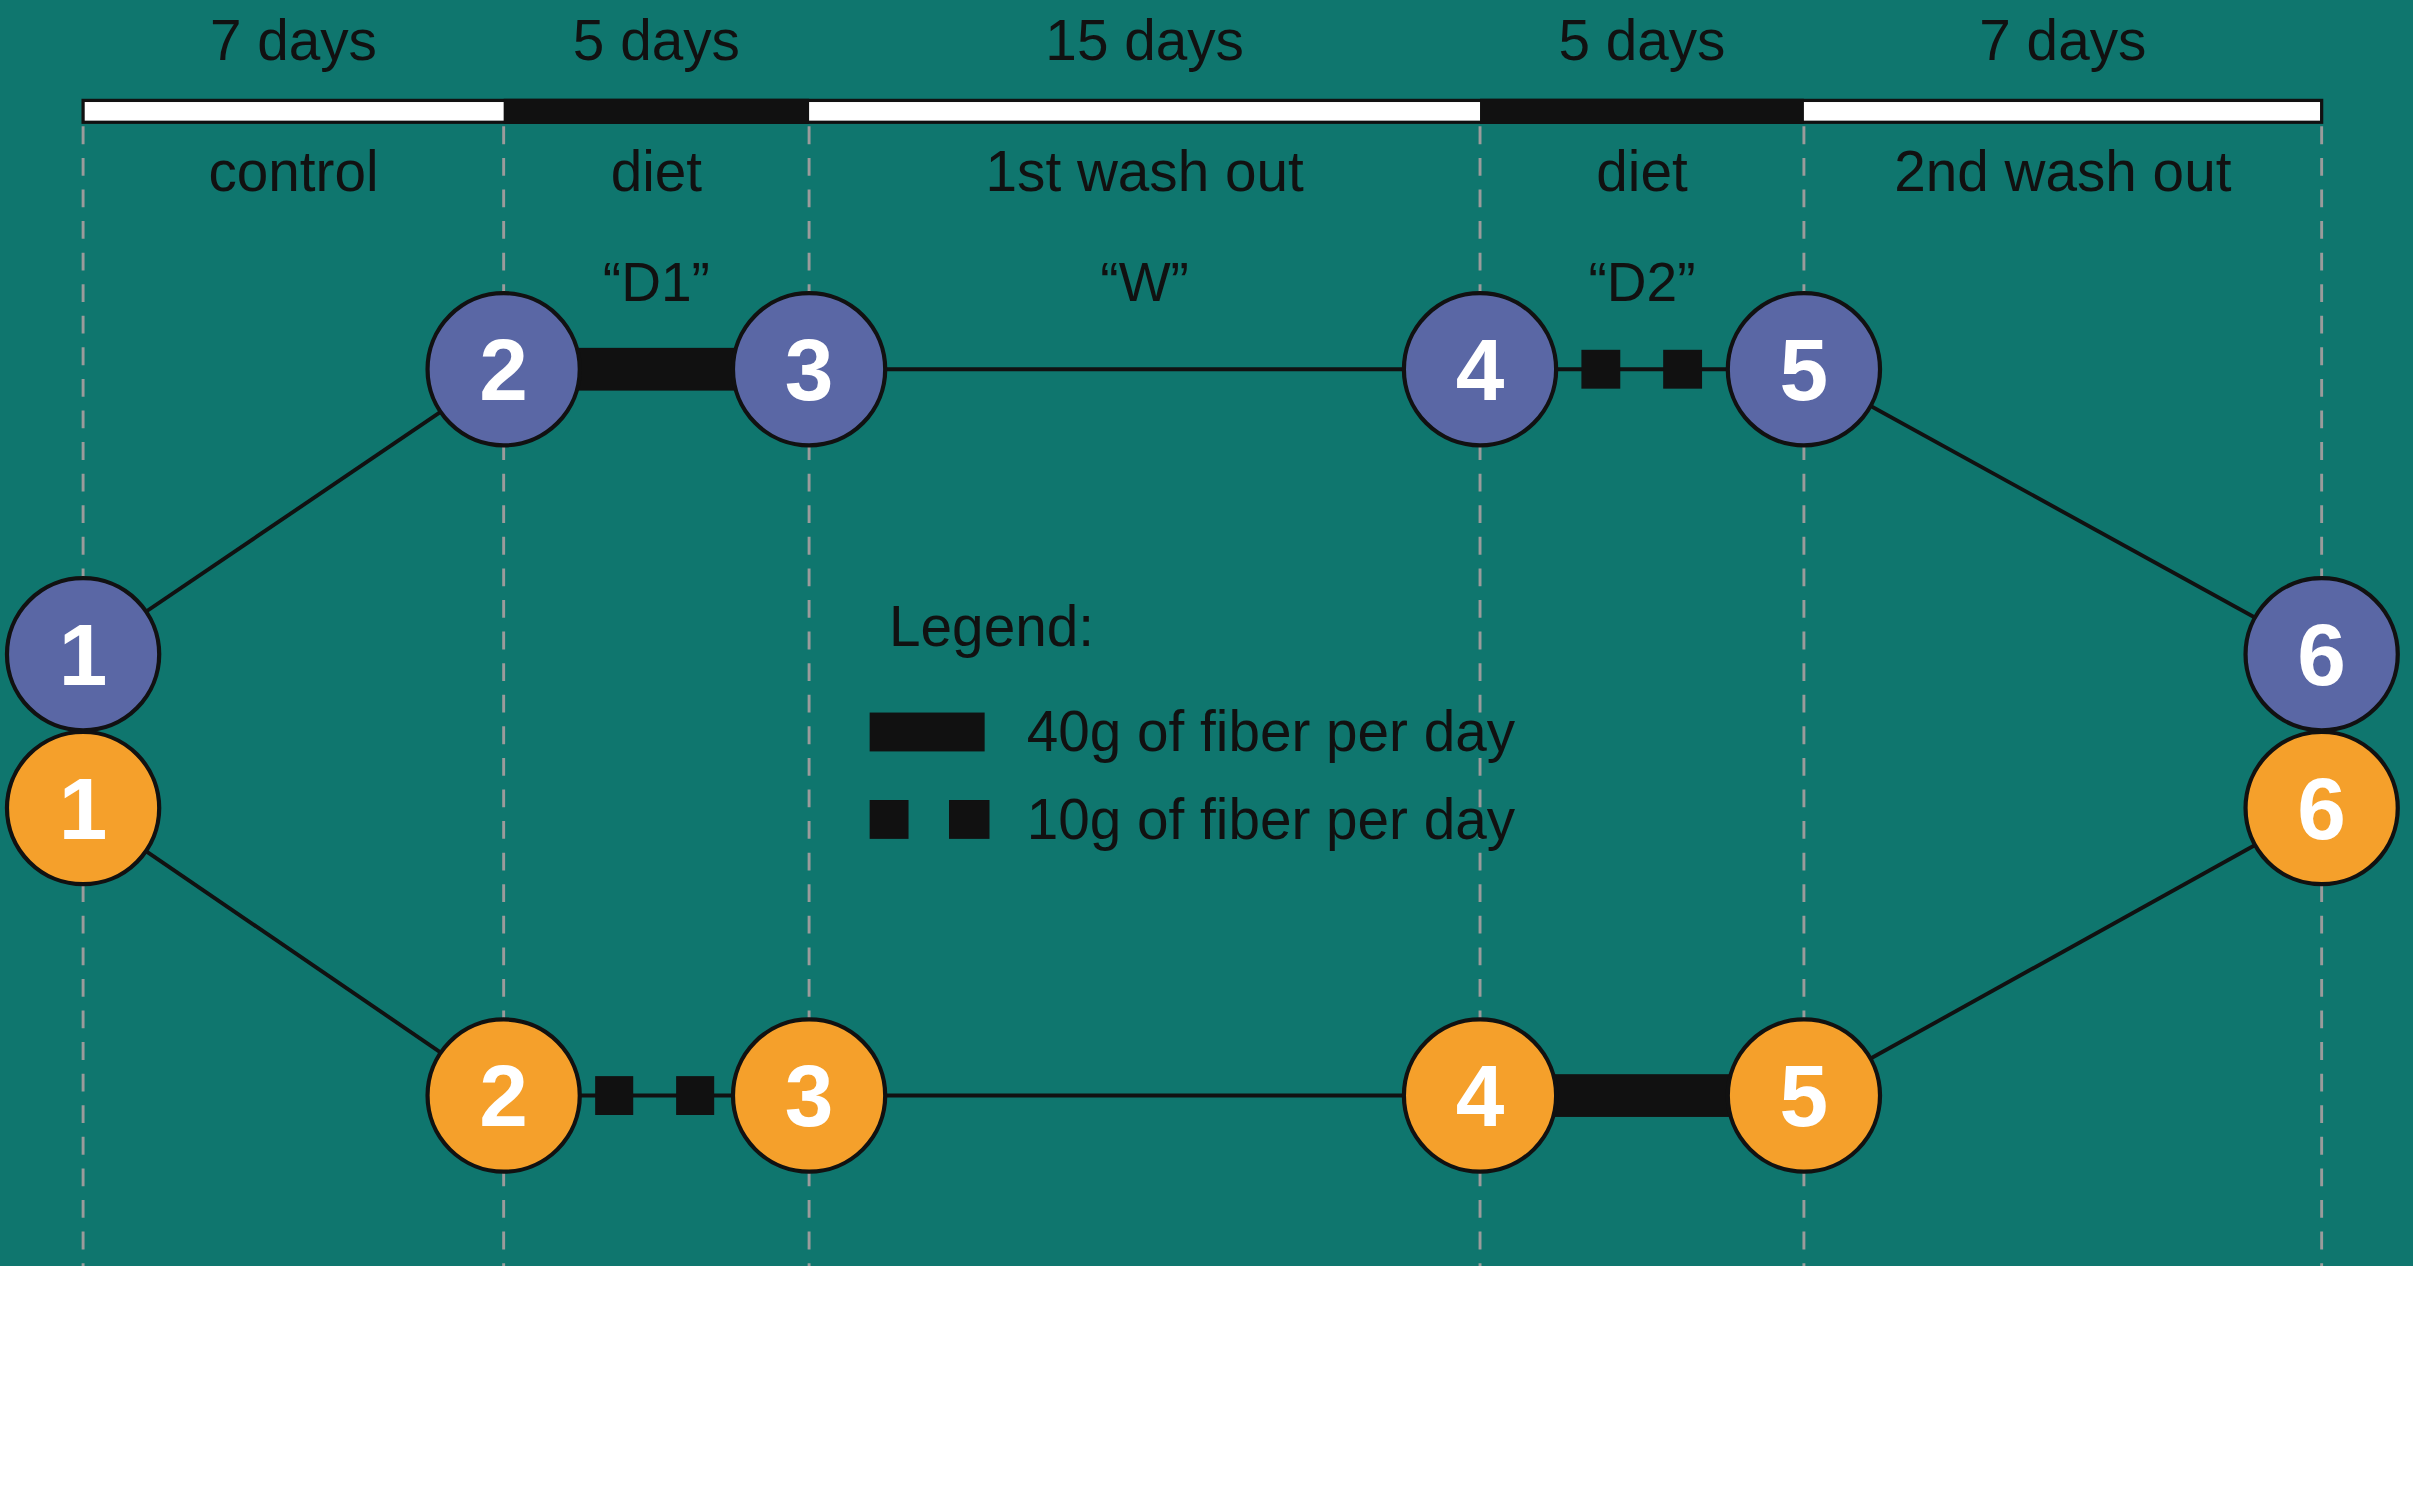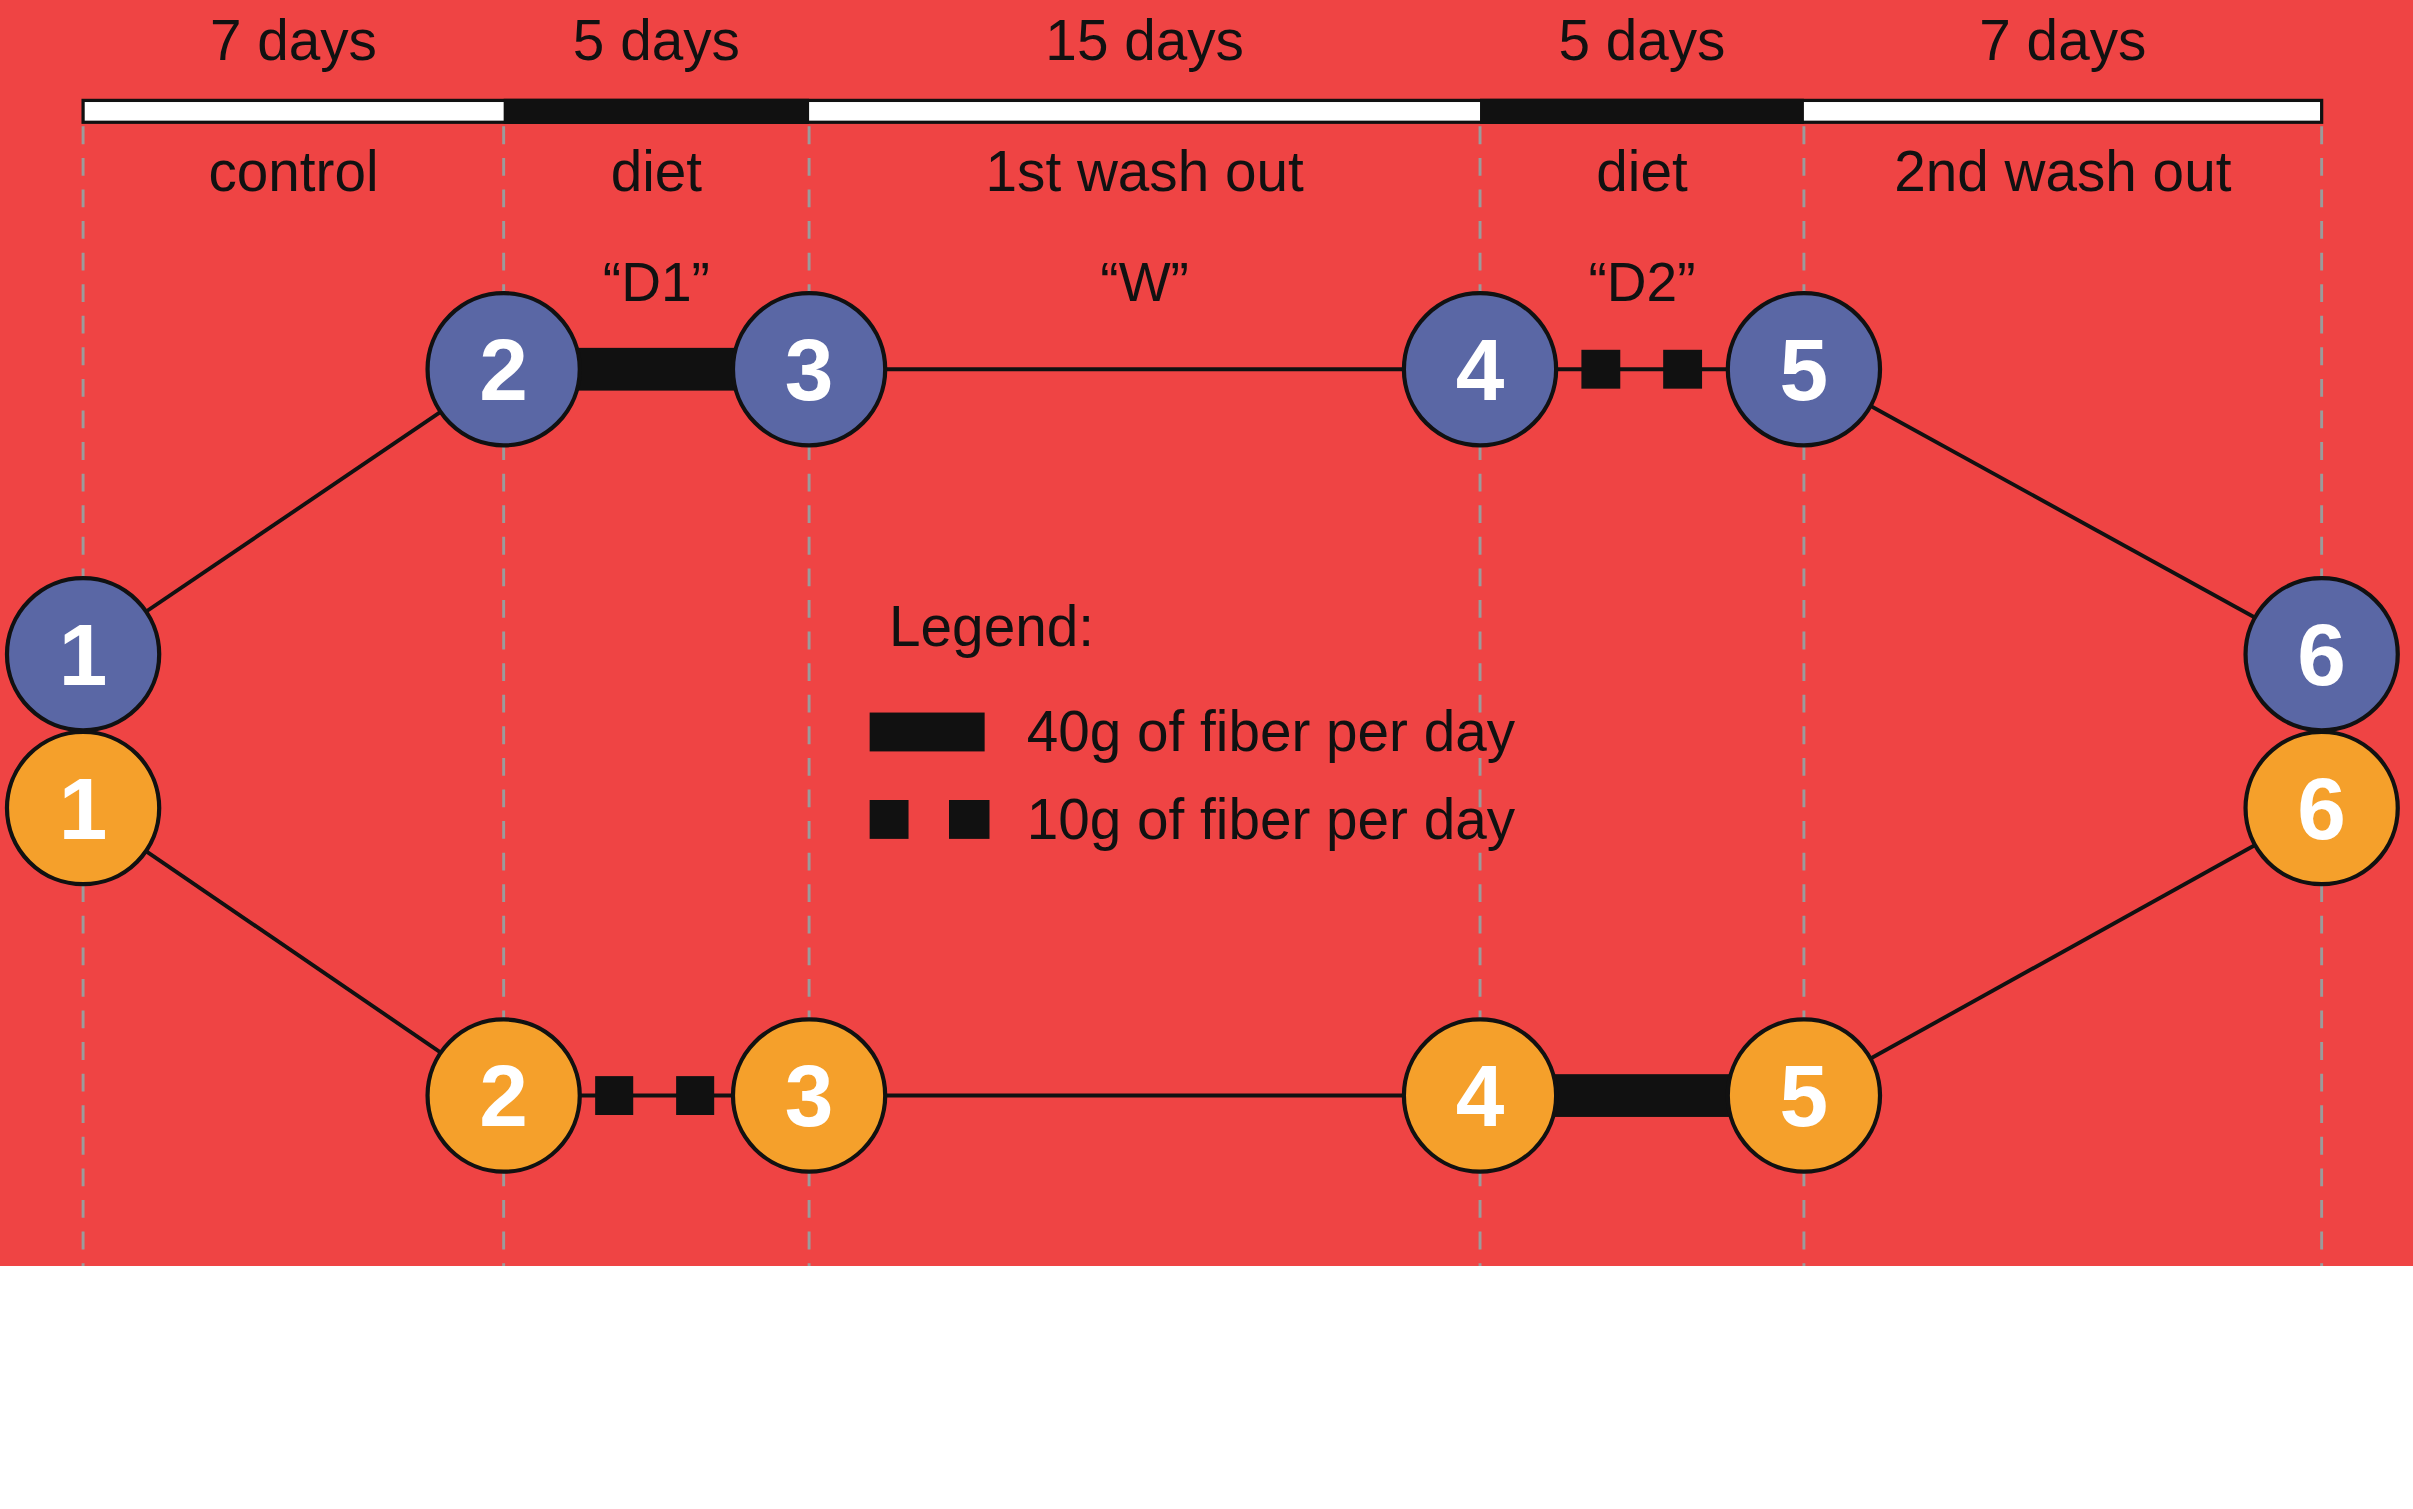--- a/index.html
+++ b/index.html
@@ -2,21 +2,21 @@
 <html style="font-size:7.7px"><head>
 <meta charset="utf-8">
 <style>
   html, body {
     margin: 0;
     padding: 0;
     background: #ffffff;
   }
   .figure-wrap {
     width: 100%;
-    background: #ef4444;
+    background: #0f766e;
   }
   svg {
     display: block;
     width: 100%;
     height: auto;
     font-family: "Liberation Sans", "DejaVu Sans", sans-serif;
   }
   .divider {
     stroke: #9b9b9b;
     stroke-width: 1.8;

